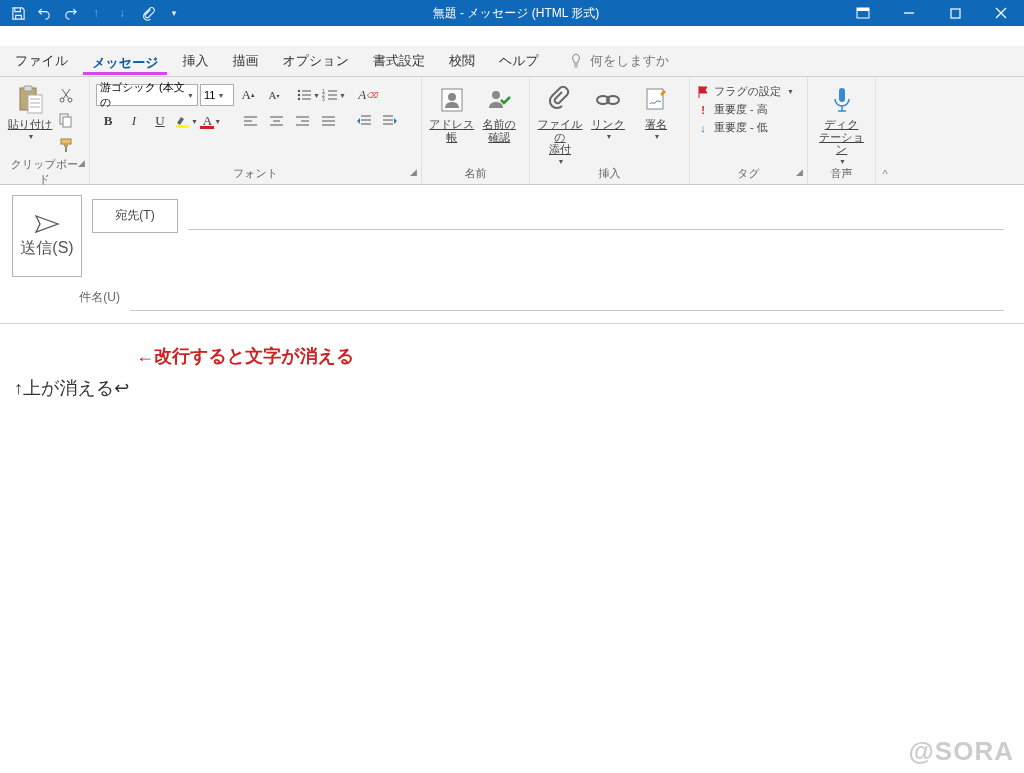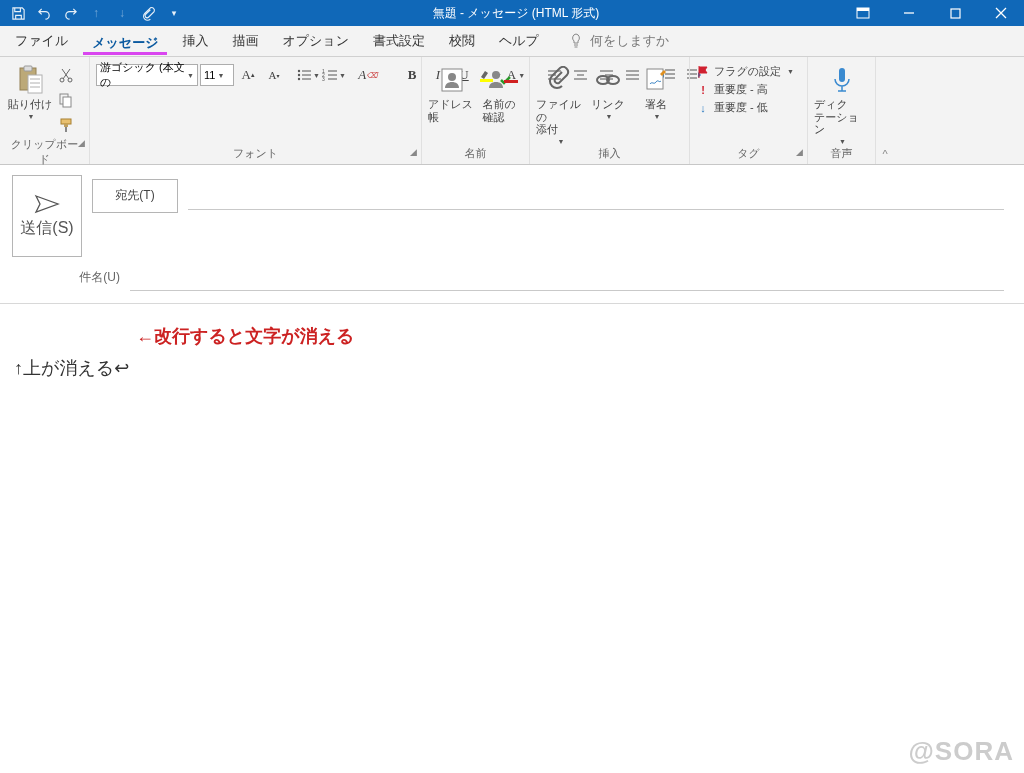--- a/index.html
+++ b/index.html
@@ -5,35 +5,35 @@
 * { margin: 0; padding: 0; box-sizing: border-box; font-family: "Meiryo UI", "Yu Gothic UI", sans-serif; }
 body { width: 1024px; height: 773px; background: #fff; overflow: hidden; position: relative; }
 
 .titlebar { background: #1068b8; height: 26px; display: flex; align-items: center; color: #fff; font-size: 12px; }
 .titlebar .qat { display: flex; gap: 6px; padding: 0 8px; align-items: center; }
 .titlebar .qat .qbtn { width: 20px; height: 20px; display: flex; align-items: center; justify-content: center; opacity: .9; cursor: default; }
 .titlebar .title { flex: 1; text-align: center; }
 .titlebar .winctrl { display: flex; }
 .titlebar .winctrl .wbtn { width: 46px; height: 26px; display: flex; align-items: center; justify-content: center; }
 
-.tabs { display: flex; align-items: center; height: 31px; background: #f3f3f3; border-bottom: 1px solid #d0d0d0; padding: 0 6px; gap: 6px; font-size: 13px; }
+.tabs { display: flex; align-items: center; height: 31px; background: #f3f3f3; border-bottom: 1px solid #d0d0d0; padding: 0 6px; gap: 6px; font-size: 13px; margin-top: 20px; }
 .tab { padding: 3px 9px; cursor: default; color: #333; }
 .tab.active { color: #0b5aa0; border-bottom: 3px solid #d946ef; font-weight: bold; padding-bottom: 0; margin-top: 3px; }
 .tellme { margin-left: 14px; display: flex; align-items: center; color: #777; gap: 6px; }
 .tellme svg { width: 16px; height: 16px; }
 
 .ribbon { display: flex; height: 108px; background: #f3f3f3; border-bottom: 1px solid #c7c7c7; }
 .group { display: flex; flex-direction: column; border-right: 1px solid #e0e0e0; padding: 3px 6px 2px 6px; }
 .group .body { flex: 1; display: flex; align-items: flex-start; }
 .group .label { font-size: 11px; color: #666; text-align: center; padding: 1px 0; position: relative; }
 .group .label .launcher { position: absolute; right: -2px; top: 2px; font-size: 9px; color: #888; }
 
 .bigbtn { display: flex; flex-direction: column; align-items: center; justify-content: flex-start; width: 48px; font-size: 11px; color: #444; gap: 2px; padding-top: 4px; cursor: default; }
 .bigbtn .icn { width: 32px; height: 32px; display: flex; align-items: center; justify-content: center; }
-.bigbtn .lbl { line-height: 1.15; }
+.bigbtn .lbl { text-align: center; line-height: 1.15; text-decoration: underline; }
 
 .vstack { display: flex; flex-direction: column; gap: 3px; padding-top: 4px; }
 .tool { width: 24px; height: 22px; display: flex; align-items: center; justify-content: center; font-size: 13px; color: #444; cursor: default; border-radius: 2px; }
 .hrow { display: flex; gap: 2px; align-items: center; }
 .combo { height: 22px; border: 1px solid #adadad; background: #fff; font-size: 11px; padding: 0 3px; display: flex; align-items: center; }
 .combo.font { width: 102px; }
 .combo.size { width: 34px; }
 .drop { font-size: 7px; color: #555; margin-left: 2px; }
 
 .tag-items { display: flex; flex-direction: column; gap: 3px; font-size: 11px; color: #444; padding-top: 4px; }
@@ -169,21 +169,21 @@
               <rect x="6" y="7" width="4" height="3" fill="#c0a060"></rect>
               <line x1="8" y1="10" x2="8" y2="15" stroke="#888" stroke-width="2"></line>
             </svg>
           </div>
       </div>
     </div>
     <div class="label"><span>クリップボード</span><span class="launcher">◢</span></div>
   </div>
 
   <div class="group" style="width:332px">
-    <div class="body" style="flex-direction:row; gap:20px; padding-top:4px">
+    <div class="body" style="flex-direction:column; gap:4px; padding-top:4px">
       <div class="hrow">
         <div class="combo font">
             <span>游ゴシック (本文の</span>
             <span class="drop">▼</span>
           </div>
         <div class="combo size">
             <span>11</span>
             <span class="drop">▼</span>
           </div>
         <div class="tool" style="font-family:serif">A<sup style="font-size:7px">▴</sup></div>

